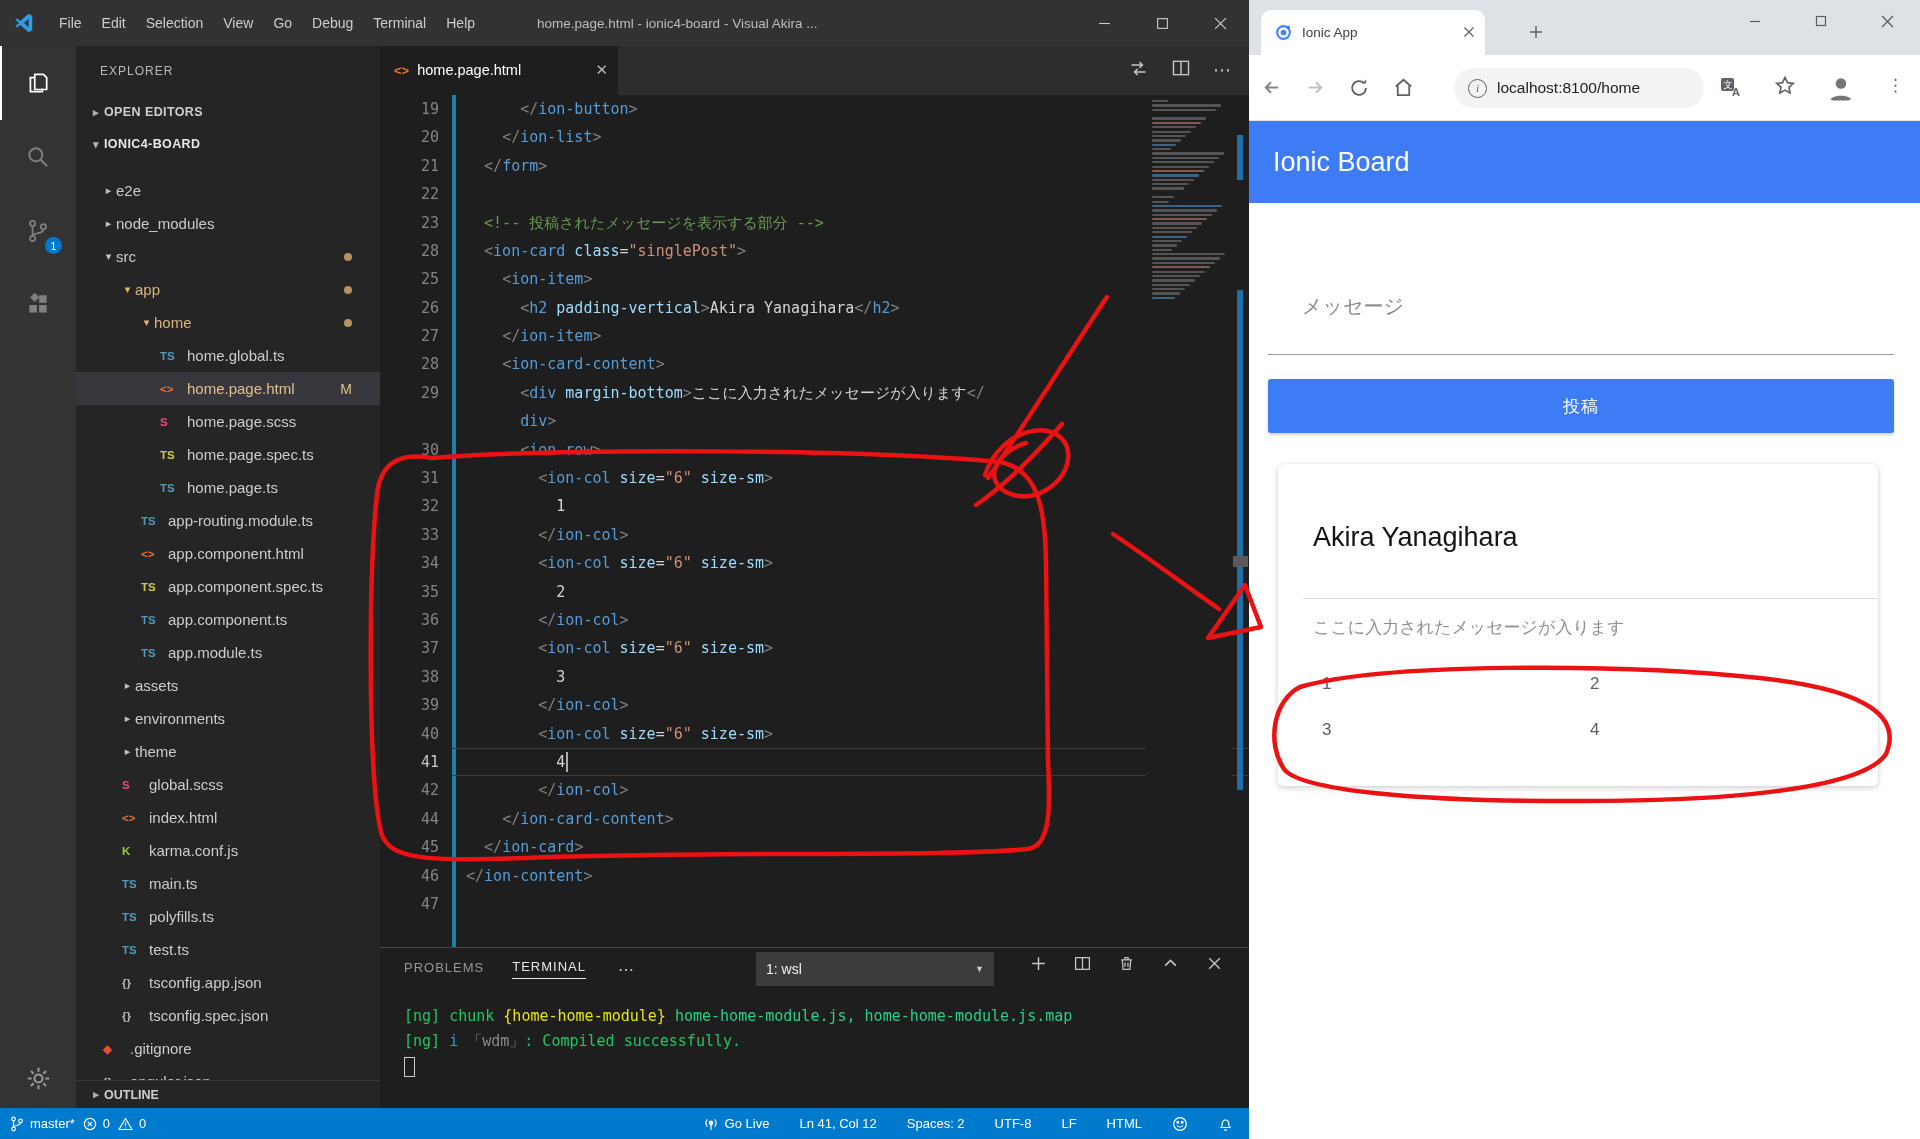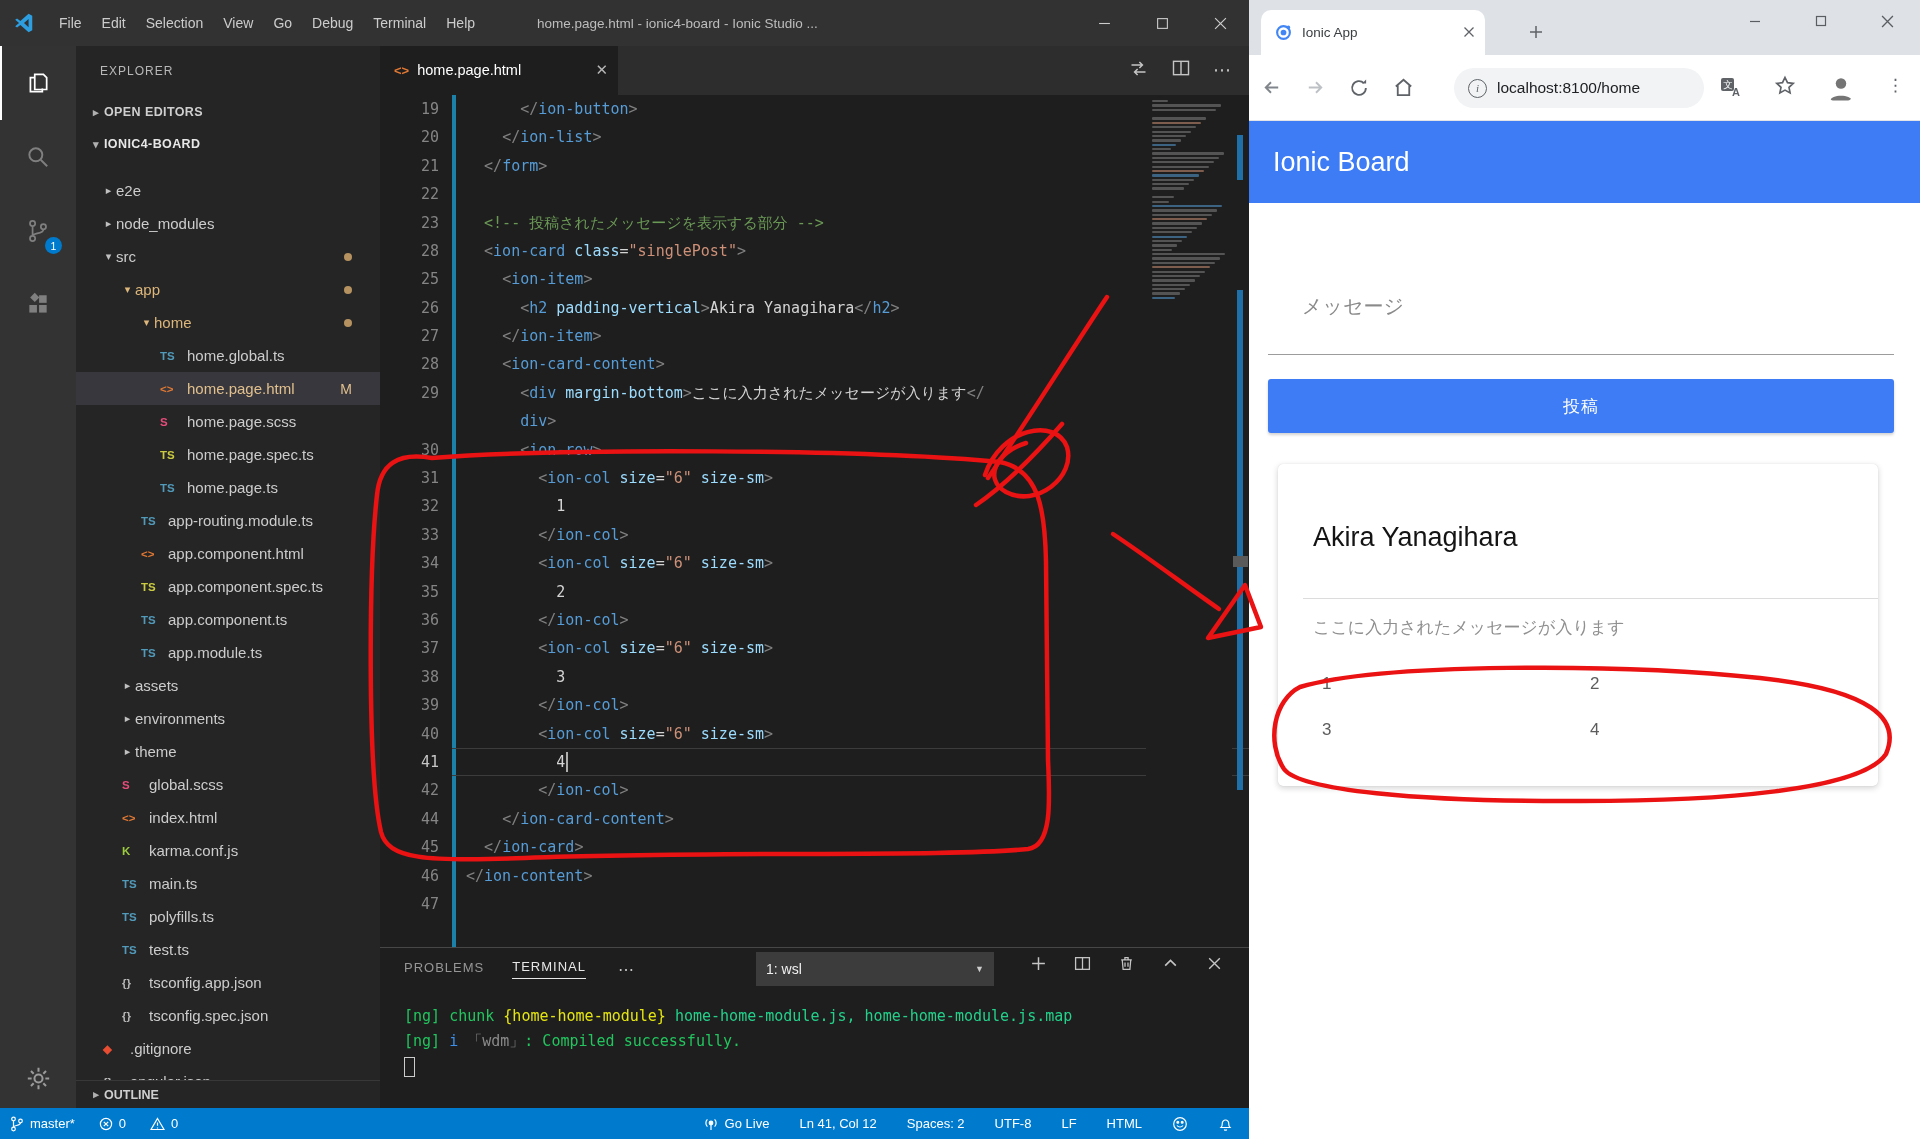--- a/index.html
+++ b/index.html
@@ -61,21 +61,21 @@
   .ptab{font-size:13px;letter-spacing:1px;color:#969696;margin-right:28px;padding-bottom:4px;}
   .ptab.active{color:#e7e7e7;border-bottom:1px solid #e7e7e7;}
   .pmore{color:#c5c5c5;font-size:16px;margin-left:4px;}
   .pselect{position:absolute;left:376px;top:4px;width:238px;height:34px;background:#3c3c3c;color:#f0f0f0;font-size:14px;display:flex;align-items:center;padding:0 10px;box-sizing:border-box;}
   .pselect .varr{margin-left:auto;font-size:9px;color:#cccccc;}
   .pactions{position:absolute;right:0;top:7px;display:flex;gap:27px;color:#c5c5c5;padding-right:26px;}
   .term{padding:14px 0 0 24px;font-family:"DejaVu Sans Mono",monospace;font-size:15px;line-height:25px;}
   .t-w{color:#22c55e}.t-y{color:#e5e510}.t-g{color:#23d18b}.t-b{color:#3b8eea}.t-d{color:#8a8a8a}
   .tcursor{display:inline-block;width:9px;height:18px;border:1px solid #cccccc;vertical-align:middle;}
   .statusbar{position:absolute;left:0;bottom:0;width:1249px;height:31px;background:#007acc;color:#ffffff;display:flex;align-items:center;font-size:13px;}
-  .sb-left{display:flex;align-items:center;gap:24px;padding-left:10px;}
+  .sb-left{display:flex;align-items:center;gap:8px;padding-left:10px;}
   .sb-right{margin-left:auto;display:flex;align-items:center;gap:30px;padding-right:16px;}
   .sbitem{display:flex;align-items:center;gap:6px;white-space:nowrap;}
   
   #chrome{position:absolute;left:1249px;top:0;width:671px;height:1139px;background:#ffffff;}
   .tabstrip{height:55px;background:#dee1e6;position:relative;}
   .btab{position:absolute;left:12px;top:10px;width:224px;height:45px;background:#ffffff;border-radius:10px 10px 0 0;display:flex;align-items:center;padding:0 10px 0 14px;box-sizing:border-box;}
   .btab .btitle{margin-left:10px;font-size:13.5px;color:#3c4043;flex:1;}
   .btab .bclose{color:#5f6368;}
   .newtab{position:absolute;left:272px;top:17px;width:30px;height:30px;display:flex;align-items:center;justify-content:center;color:#5f6368;}
   .bwin{position:absolute;right:0;top:0;display:flex;height:42px;}
@@ -118,21 +118,21 @@
       <div class="menus" id="menus">
           <span class="menu-item">File</span>
           <span class="menu-item">Edit</span>
           <span class="menu-item">Selection</span>
           <span class="menu-item">View</span>
           <span class="menu-item">Go</span>
           <span class="menu-item">Debug</span>
           <span class="menu-item">Terminal</span>
           <span class="menu-item">Help</span>
         </div>
-      <div class="wtitle">home.page.html - ionic4-board - Ionic Studio ...</div>
+      <div class="wtitle">home.page.html - ionic4-board - Visual Akira ...</div>
       <div class="wcontrols">
         <div class="wbtn">
             <svg width="13" height="13" viewBox="0 0 12 12">
               <path d="M1 6h10" stroke="#cccccc" stroke-width="1"></path>
             </svg>
           </div>
         <div class="wbtn">
             <svg width="13" height="13" viewBox="0 0 12 12">
               <rect x="1.5" y="1.5" width="9" height="9" fill="none" stroke="#cccccc"></rect>
             </svg>

